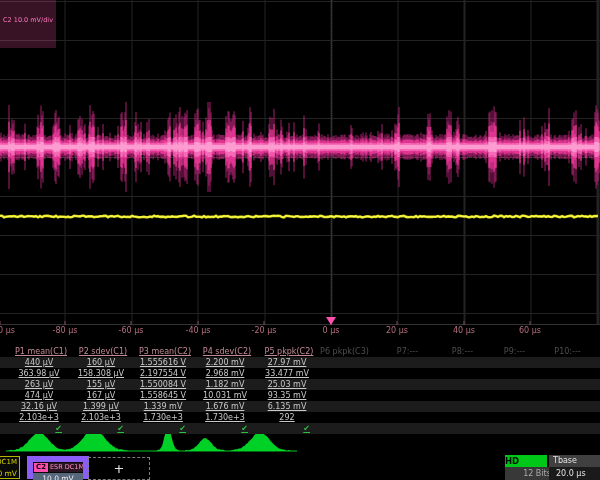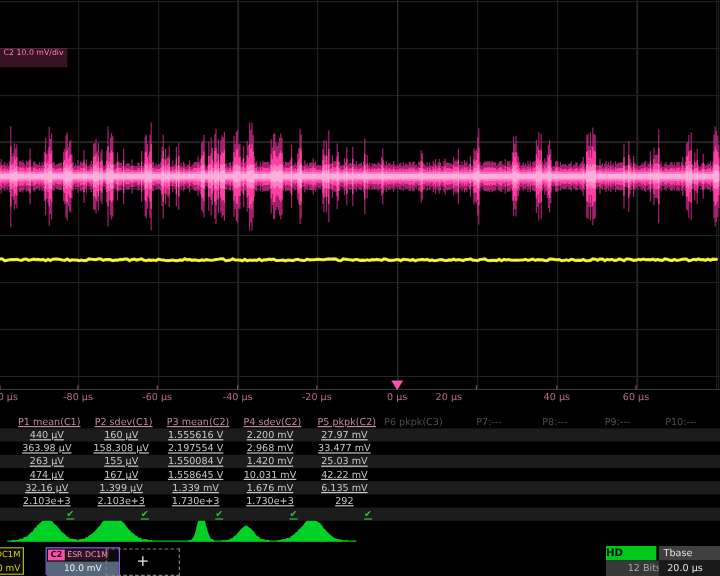--- a/index.html
+++ b/index.html
@@ -7,43 +7,43 @@
           font-family:"DejaVu Sans",sans-serif;}
   
   .plot{position:absolute;left:0;top:0;width:600px;height:324px;
     background-image:
       repeating-linear-gradient(to right,#232323 0 1px,transparent 1px 66.5px),
       repeating-linear-gradient(to bottom,#232323 0 1px,transparent 1px 39px);
     background-position:-1.5px 1px;
     border-bottom:1px solid #323232;}
   .vdotted{position:absolute;left:331px;top:0;height:324px;width:0;border-left:1px dotted #3e3e3e;}
   .hdotted{position:absolute;left:0;top:157px;width:600px;height:0;border-top:1px dotted #3e3e3e;}
-  .trace-tab{position:absolute;left:0;top:0;height:16px;line-height:9px;padding:0 3px;
-    font-size:6.5px;color:#ff7cc0;background:rgba(255,80,170,.22);letter-spacing:0;white-space:nowrap;margin-top:40px;}
+  .trace-tab{position:absolute;left:0;top:0;height:16px;line-height:9px;padding:16px 3px;
+    font-size:6.5px;color:#ff7cc0;background:rgba(255,80,170,.22);letter-spacing:0;white-space:nowrap;}
   
   #wave-svg{position:absolute;left:0;top:0;width:600px;height:480px;pointer-events:none;}
   
   .xlab{position:absolute;top:326px;transform:translateX(-50%);font-size:8px;color:#b66e7e;white-space:nowrap;}
   
   .stripe{position:absolute;left:0;width:600px;height:11px;background:#1c1c1c;}
   .mcol{position:absolute;top:346px;width:62px;}
   .mcol div{height:11px;line-height:11px;font-size:8px;white-space:nowrap;overflow:visible;text-decoration:underline;}
   .mhdr{text-align:center;color:#c18a96;}
   .mnum{text-align:center;padding-right:4px;color:#c9c9c9;}
   .mchk{text-align:right;padding-right:10px;color:#2fbf3f;font-size:8px;}
   .dimhdr{position:absolute;top:346px;height:11px;line-height:11px;transform:translateX(-50%);
     font-size:8px;color:#4e4e4e;white-space:nowrap;padding-left:45px;}
   
   .chbox{position:absolute;top:456px;height:23px;width:62px;background:#0a0a0a;box-sizing:border-box;}
   .chbox .r1{height:11px;line-height:11px;font-size:7px;white-space:nowrap;overflow:hidden;}
   .chbox .r2{height:12px;line-height:12px;font-size:7.5px;text-align:center;white-space:nowrap;}
   .c1box{left:-42px;border:1px solid #b5b500;color:#d6d600;}
   .c1box .r1{text-align:right;padding-right:2px;}
   .c1box .r2{text-align:right;padding-right:2px;color:#d6d600;}
-  .c2box{left:38px;border:1px solid #8b5cf6;}
+  .c2box{left:27px;border:6px solid #8b5cf6;}
   .c2badge{display:inline-block;background:#ff4fae;color:#14000c;font-weight:bold;
     padding:0 2px;margin:1px 1px 0 1px;font-size:7px;line-height:9px;vertical-align:top;}
   .c2tag{display:inline-block;background:#2b1522;color:#ff8ec7;padding:0 1px;margin-top:1px;
     font-size:6.5px;line-height:9px;vertical-align:top;}
   .c2box .r2{background:#56677c;color:#f2f2f2;}
   .addbox{position:absolute;left:88px;top:457px;width:60px;height:21px;border:1px dashed #7e7e7e;
     color:#e0e0e0;font-size:13px;line-height:21px;text-align:center;}
   .hdbadge{position:absolute;left:505px;top:455px;width:42px;height:12px;background:#00c818;
     color:#001000;font-size:8.5px;font-weight:bold;line-height:12px;}
   .hdbits{position:absolute;left:505px;top:467px;width:64px;height:13px;background:#383838;
@@ -89,21 +89,21 @@
       <polygon points="185,451 185,450.2 186,450.2 187,450.1 188,450.4 189,450.2 190,450.0 191,449.6 192,448.8 193,448.8 194,448.2 195,446.8 196,446.4 197,445.6 198,444.2 199,443.4 200,441.6 201,441.0 202,439.7 203,439.1 204,438.3 205,437.9 206,438.2 207,439.1 208,440.1 209,440.2 210,441.7 211,442.4 212,443.5 213,445.2 214,446.6 215,446.9 216,447.5 217,448.9 218,449.2 219,449.4 220,449.1 221,450.0 222,449.7 223,449.8 224,450.0 225,450.9 225,451" fill="#00dc28" opacity="0.95"></polygon>
       <polygon points="230,451 230,450.8 231,450.6 232,450.2 233,449.9 234,449.7 235,449.3 236,449.3 237,449.4 238,448.8 239,448.5 240,448.4 241,448.3 242,447.6 243,446.5 244,446.0 245,445.6 246,444.0 247,443.4 248,442.7 249,440.9 250,440.6 251,439.2 252,438.5 253,437.3 254,435.6 255,434.5 256,433.4 257,432.8 258,432.8 259,432.3 260,432.8 261,432.8 262,433.2 263,433.8 264,434.2 265,434.9 266,435.7 267,436.5 268,437.5 269,438.7 270,440.6 271,441.2 272,442.4 273,443.6 274,444.5 275,445.4 276,446.3 277,447.1 278,447.8 279,448.5 280,448.5 281,449.2 282,449.2 283,449.5 284,449.5 285,450.0 286,450.5 287,450.7 288,450.6 289,449.7 290,450.8 290,451" fill="#00dc28" opacity="0.95"></polygon>
     </svg>
 
   <span class="xlab" style="left:0px">-100 µs</span>
   <span class="xlab" style="left:65px">-80 µs</span>
   <span class="xlab" style="left:131px">-60 µs</span>
   <span class="xlab" style="left:198px">-40 µs</span>
   <span class="xlab" style="left:264px">-20 µs</span>
   <span class="xlab" style="left:331px">0 µs</span>
-  <span class="xlab" style="left:374px">20 µs</span>
+  <span class="xlab" style="left:397px">20 µs</span>
   <span class="xlab" style="left:464px">40 µs</span>
   <span class="xlab" style="left:530px">60 µs</span>
 
   <div class="stripe" style="top:357px"></div>
   <div class="stripe" style="top:379px"></div>
   <div class="stripe" style="top:401px"></div>
   <div class="stripe" style="top:423px"></div>
 
   <div class="mcol" style="left:10px">
     <div class="mhdr">P1 mean(C1)</div>
@@ -132,32 +132,32 @@
     <div class="mnum">1.550084 V</div>
     <div class="mnum">1.558645 V</div>
     <div class="mnum">1.339 mV</div>
     <div class="mnum">1.730e+3</div>
     <div class="mchk">✔</div>
   </div>
   <div class="mcol" style="left:196px">
     <div class="mhdr">P4 sdev(C2)</div>
     <div class="mnum">2.200 mV</div>
     <div class="mnum">2.968 mV</div>
-    <div class="mnum">1.420 mV</div>
+    <div class="mnum">1.182 mV</div>
     <div class="mnum">10.031 mV</div>
     <div class="mnum">1.676 mV</div>
     <div class="mnum">1.730e+3</div>
     <div class="mchk">✔</div>
   </div>
   <div class="mcol" style="left:258px">
     <div class="mhdr">P5 pkpk(C2)</div>
     <div class="mnum">27.97 mV</div>
     <div class="mnum">33.477 mV</div>
     <div class="mnum">25.03 mV</div>
-    <div class="mnum">42.22 mV</div>
+    <div class="mnum">93.35 mV</div>
     <div class="mnum">6.135 mV</div>
     <div class="mnum">292</div>
     <div class="mchk">✔</div>
   </div>
 
   <span class="dimhdr" style="left:322px">P6 pkpk(C3)</span>
   <span class="dimhdr" style="left:385px">P7:---</span>
   <span class="dimhdr" style="left:440px">P8:---</span>
   <span class="dimhdr" style="left:492px">P9:---</span>
   <span class="dimhdr" style="left:545px">P10:---</span>

